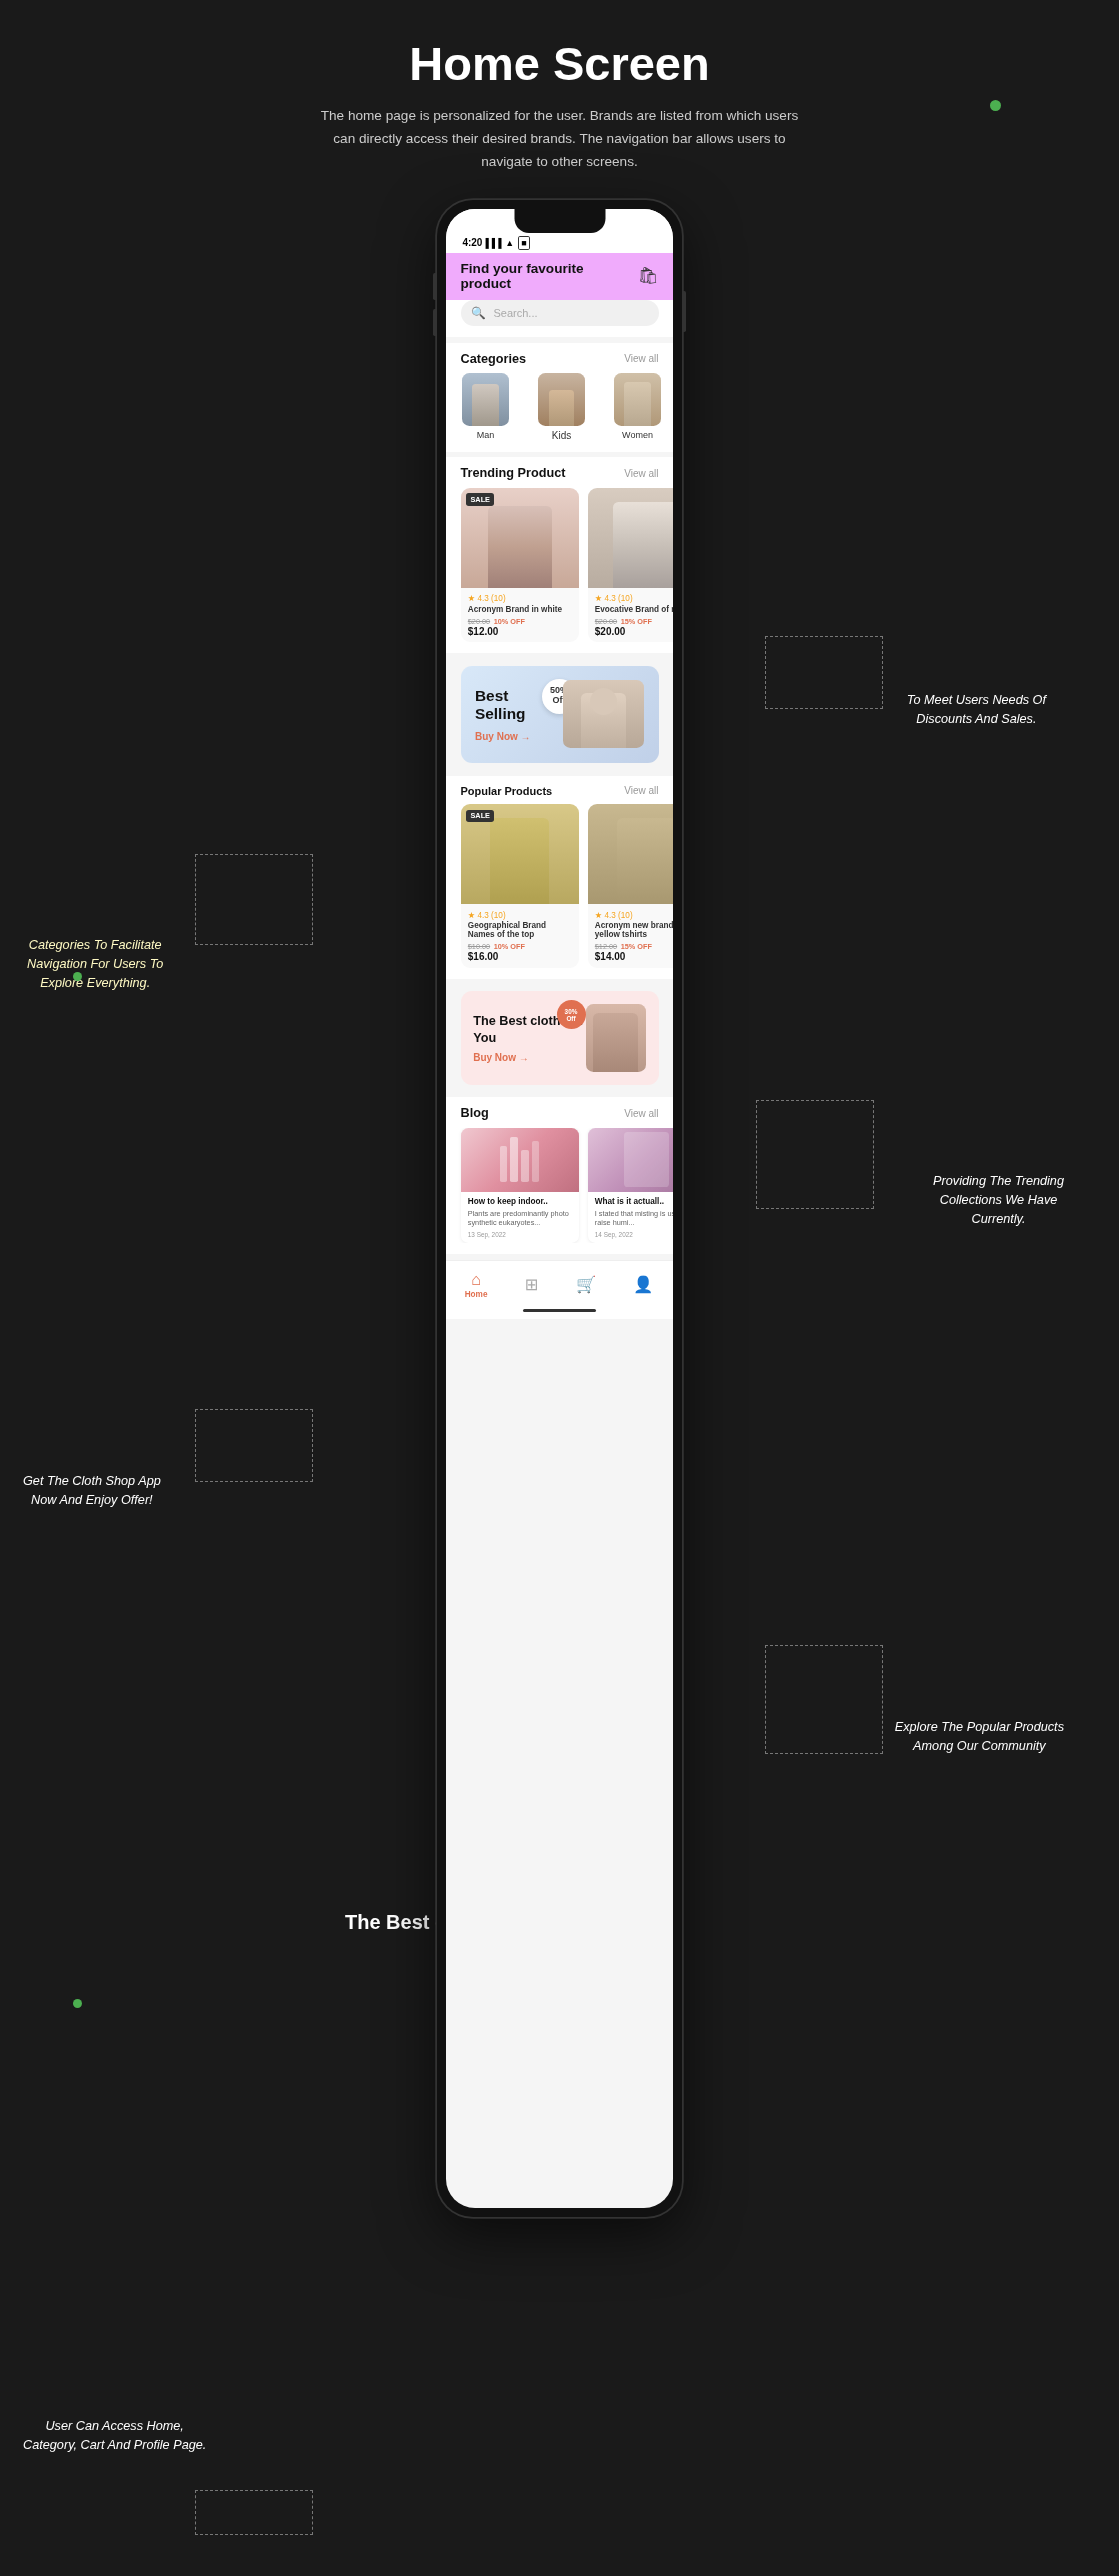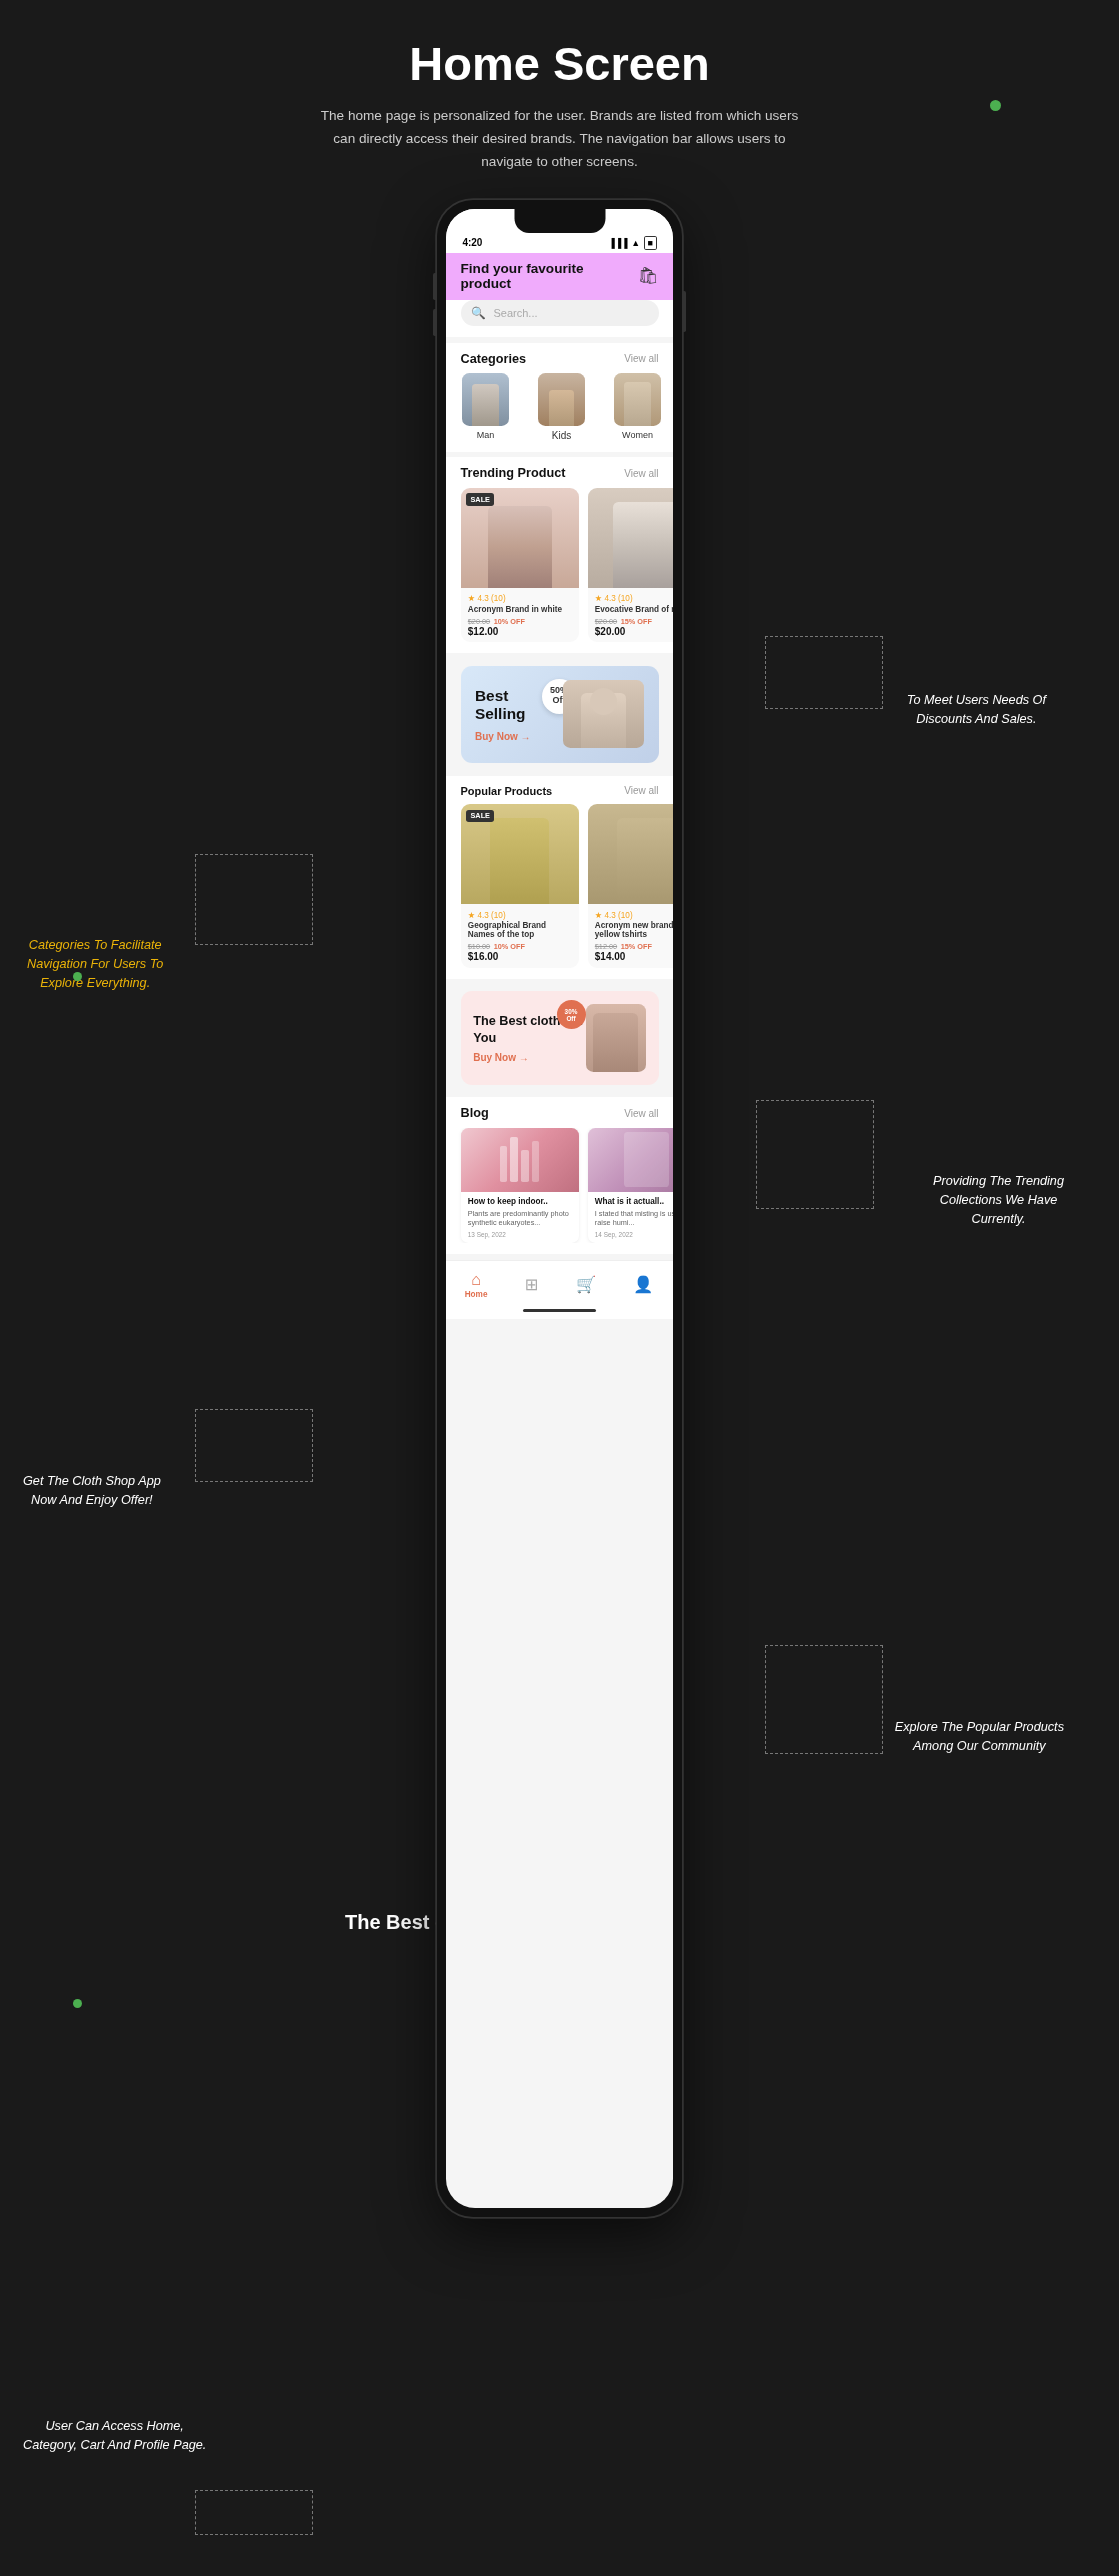--- a/index.html
+++ b/index.html
@@ -28,21 +28,21 @@
     <div style="width:245px; background:#111; border-radius:36px; padding:9px; box-shadow: 0 0 0 1.8px #333, 0 18px 55px rgba(0,0,0,0.6); position:relative;">
 
       <div style="position:absolute; left:-3.6px; top:73px; width:3.6px; height:27px; background:#333; border-radius:1.8px 0 0 1.8px;"></div>
       <div style="position:absolute; left:-3.6px; top:109px; width:3.6px; height:27px; background:#333; border-radius:1.8px 0 0 1.8px;"></div>
       <div style="position:absolute; right:-3.6px; top:91px; width:3.6px; height:41px; background:#333; border-radius:0 1.8px 1.8px 0;"></div>
 
       <div style="position:absolute; top:9px; left:50%; transform:translateX(-50%); width:91px; height:23.6px; background:#111; border-radius:0 0 14.5px 14.5px; z-index:20;"></div>
 
       <div style="background:#f5f5f5; border-radius:29px; overflow:hidden; height:1999px;">
 
-        <div style="background:white; display:flex; justify-content:space-between; align-items:center; padding:7.3px 16.4px 3.6px; font-size:10px; font-weight:700; padding-top:27px;">
+        <div style="background:white; display:flex; align-items:center; padding:7.3px 16.4px 3.6px; font-size:10px; font-weight:700; padding-top:27px;">
           <span>4:20</span>
           <div style="display:flex; gap:3.6px; align-items:center;">
             <span style="font-size:9px;">▐▐▐</span>
             <span style="font-size:9px;">▲</span>
             <span style="font-size:9px; border:0.9px solid #333; padding:0.9px 2.7px; border-radius:1.8px;">■</span>
           </div>
         </div>
 
         <div style="background:#f0abfc; padding:7.3px 14.5px 9px; display:flex; justify-content:space-between; align-items:center;">
           <span style="font-size:13.6px; font-weight:700; color:#111; max-width:164px;">Find your favourite product</span>
@@ -278,21 +278,21 @@
   <div style="position:absolute; top:177px; left:618px; color:white; font-style:italic; font-size:12.7px; font-weight:500; line-height:1.5; text-align:left; white-space:nowrap;">
     <span>Search .</span>
   </div>
 
   <div style="position:absolute; top:500px; right:73px; color:white; font-style:italic; font-size:12.7px; font-weight:500; line-height:1.5; text-align:center; max-width:182px;">
     <span>To Meet Users Needs Of</span><br><span>Discounts And Sales.</span>
   </div>
 
   <div style="position:absolute; top:445px; right:236px; width:118px; height:73px; border:1.4px dashed #777; pointer-events:none;"></div>
 
-  <div style="position:absolute; top:745px; left:27px; color:#eab308; font-style:italic; font-size:12.7px; font-weight:500; line-height:1.5; text-align:center; max-width:173px;">
+  <div style="position:absolute; top:745px; left:27px; color:#fef9c3; font-style:italic; font-size:12.7px; font-weight:500; line-height:1.5; text-align:center; max-width:173px;">
     <span>Categories To Facilitate</span><br><span>Navigation For Users To</span><br><span>Explore Everything.</span>
   </div>
 
   <div style="position:absolute; top:663px; left:195px; width:118px; height:91px; border:1.4px dashed #777; pointer-events:none;"></div>
 
   <div style="position:absolute; top:781px; left:73px; width:9px; height:9px; background:#4caf50; border-radius:50%;"></div>
 
   <div style="position:absolute; top:981px; right:55px; color:white; font-style:italic; font-size:12.7px; font-weight:500; line-height:1.5; text-align:center; max-width:200px;">
     <span>Providing The Trending</span><br><span>Collections We Have</span><br><span>Currently.</span>
   </div>

